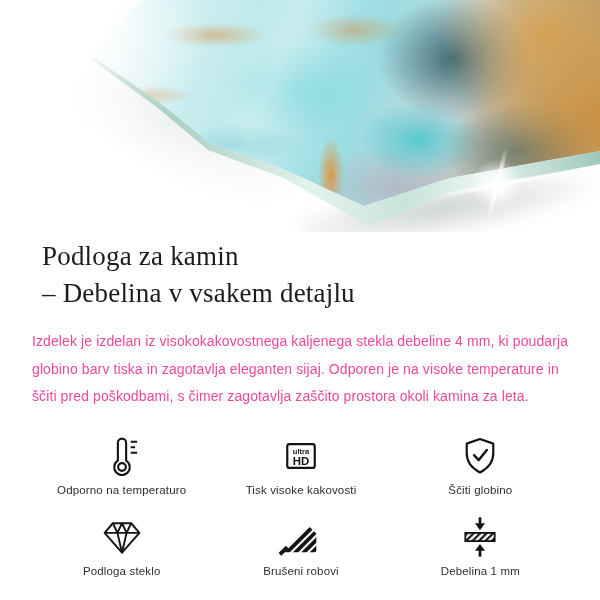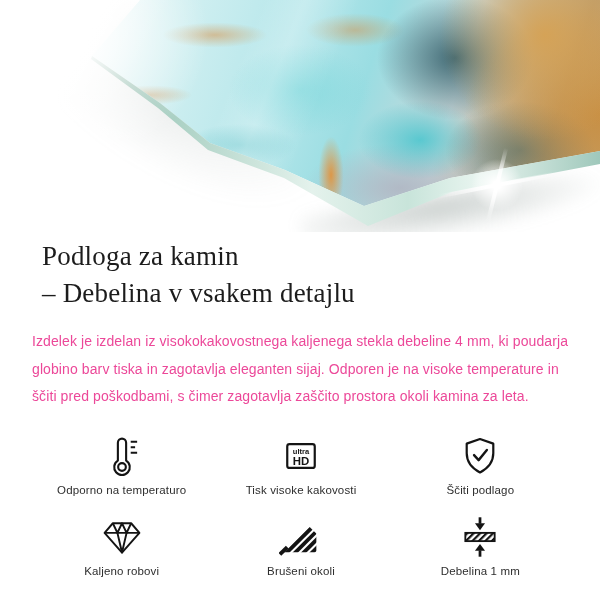--- a/index.html
+++ b/index.html
@@ -132,53 +132,53 @@
       <div class="label">Tisk visoke kakovosti</div>
     </div>
 
     <div class="feature">
       <div class="icon-box">
         <svg viewBox="0 0 48 48" width="44" height="44" fill="none" stroke="#141414">
           <path d="M24 5.5 L38.5 10.5 V21 C38.5 30.5 32.5 37.5 24 42 C15.5 37.5 9.5 30.5 9.5 21 V10.5 Z" stroke-width="2.4" stroke-linejoin="round"></path>
           <path d="M17.5 23 l5 5.5 9 -11" stroke-width="2.6" stroke-linecap="round" stroke-linejoin="round"></path>
         </svg>
       </div>
-      <div class="label">Ščiti podlago</div>
+      <div class="label">Ščiti globino</div>
     </div>
 
     <div class="feature">
       <div class="icon-box">
         <svg viewBox="0 0 48 48" width="44" height="44" fill="none" stroke="#141414" stroke-width="2.1" stroke-linejoin="round">
           <path d="M14 9 H34 L43 19.5 L24 41 L5 19.5 Z"></path>
           <path d="M5 19.5 H43"></path>
           <path d="M14 9 L19 19.5 L24 9 L29 19.5 L34 9"></path>
           <path d="M19 19.5 L24 41 L29 19.5"></path>
         </svg>
       </div>
-      <div class="label">Kaljeno robovi</div>
+      <div class="label">Podloga steklo</div>
     </div>
 
     <div class="feature">
       <div class="icon-box">
         <svg viewBox="0 0 48 48" width="44" height="44">
           <defs>
             <clipPath id="triclip">
                 <polygon points="5,41 41,41 41,5"></polygon>
               </clipPath>
           </defs>
           <g clip-path="url(#triclip)" stroke="#141414" stroke-width="4.2">
             <line x1="-21.5" y1="71" x2="35" y2="14.5"></line>
             <line x1="-16.9" y1="75.6" x2="39.6" y2="19.1"></line>
             <line x1="-12.3" y1="80.2" x2="44.2" y2="23.7"></line>
             <line x1="-7.7" y1="84.8" x2="48.8" y2="28.3"></line>
           </g>
           <line x1="1" y1="43" x2="9" y2="35" stroke="#141414" stroke-width="4.2"></line>
         </svg>
       </div>
-      <div class="label">Brušeni okoli</div>
+      <div class="label">Brušeni robovi</div>
     </div>
 
     <div class="feature">
       <div class="icon-box">
         <svg viewBox="0 0 48 48" width="44" height="44">
           <defs>
             <pattern id="hatch" width="5" height="5" patternUnits="userSpaceOnUse" patternTransform="rotate(45)">
               <rect width="2.4" height="5" fill="#141414"></rect>
             </pattern>
           </defs>

